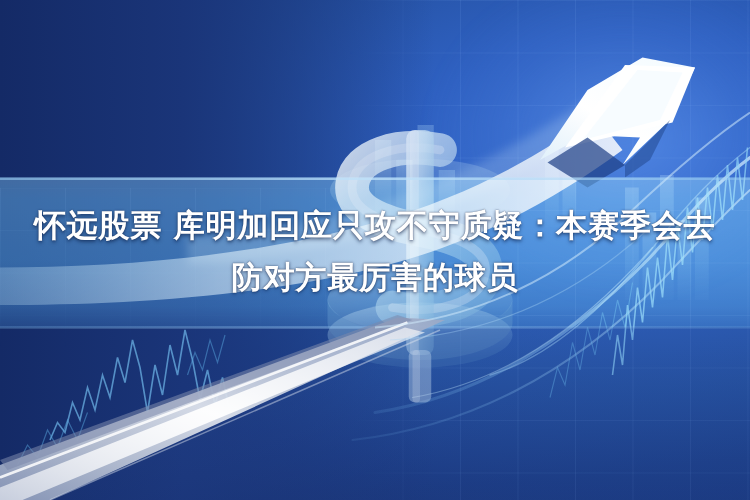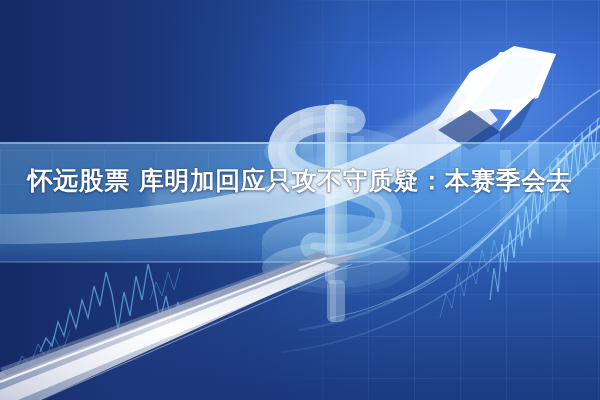--- a/index.html
+++ b/index.html
@@ -266,15 +266,16 @@
 
     <path d="M0 382 L326 258" stroke="#ffffff" stroke-width="2.2" opacity=".85" fill="none"></path>
     <path d="M40 400 L352 264" stroke="#dfe6f2" stroke-width="1.2" opacity=".45" fill="none"></path>
 
     <path d="M300 262 C 380 256, 450 222, 506 168 C 540 136, 570 110, 600 90" fill="none" stroke="#cfe9fb" stroke-width="1.6" opacity=".55"></path>
     <path d="M312 272 C 392 268, 462 236, 520 182" fill="none" stroke="#a9d6f5" stroke-width="1" opacity=".38"></path>
   </svg>
 
   <div class="headline">
     <span class="ln">怀远股票 库明加回应只攻不守质疑：本赛季会去</span>
+    <span class="ln">防对方最厉害的球员</span>
   </div>
 
 </div>
 
 </body></html>

